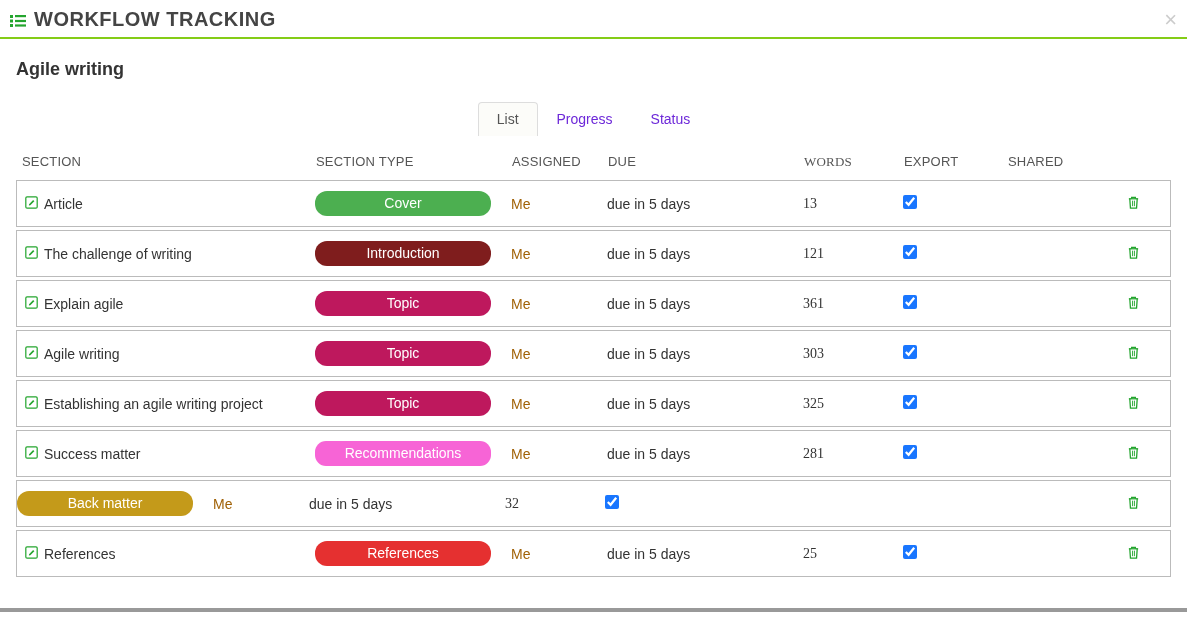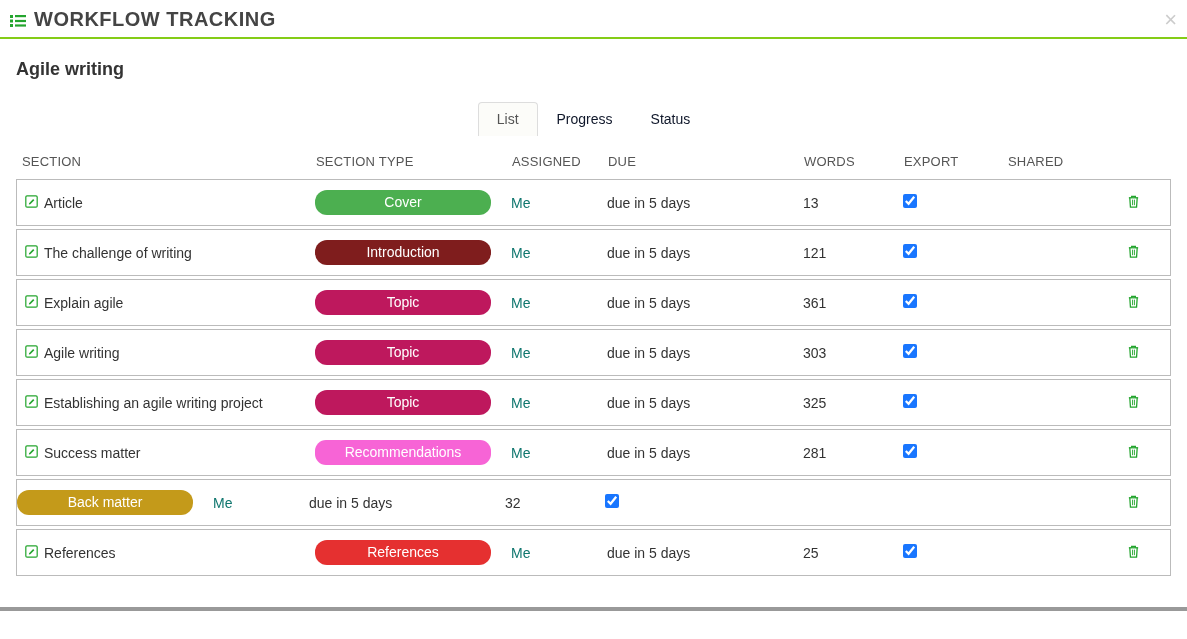--- a/index.html
+++ b/index.html
@@ -51,21 +51,21 @@
   }
   .tabs {
     display: flex;
     justify-content: center;
     margin-bottom: 18px;
   }
   .tab {
     padding: 8px 18px;
     font-size: 14px;
     cursor: pointer;
-    color: #0f172a;
+    color: #6d28d9;
     border: 1px solid transparent;
     background: #fff;
     position: relative;
   }
   .tab.active {
     color: #555;
     border: 1px solid #ddd;
     border-bottom: none;
     border-radius: 4px 4px 0 0;
     background: #fcfcf9;
@@ -74,21 +74,21 @@
     display: flex;
     padding: 0 0 10px 2px;
     font-size: 13px;
     color: #555;
     letter-spacing: 0.2px;
   }
   .col-section { width: 298px; padding-left: 4px; }
   .col-type    { width: 196px; }
   .col-assigned{ width: 96px; }
   .col-due     { width: 196px; }
-  .col-words   { width: 100px; }
+  .col-words   { width: 100px; font-family: Liberation Serif, serif; }
   .col-export  { width: 104px; }
   .col-shared  { width: 60px; }
   .col-delete  { width: 50px; flex: 1; text-align: right; padding-right: 30px; }
 
   .row {
     display: flex;
     align-items: center;
     border: 1px solid #bbb;
     padding: 10px 0;
     margin-bottom: 3px;
@@ -116,21 +116,21 @@
   }
   .badge-cover { background: #4caf50; }
   .badge-intro { background: #7f1d1d; }
   .badge-topic { background: #be185d; }
   .badge-reco  { background: #f764d6; border-radius: 11px; }
   .badge-back  { background: #c49a1a; }
   .badge-ref   { background: #e53030; }
 
   .words { color: #333; }
   .due { color: #333; }
-  .assigned { color: #0f766e; }
+  .assigned { color: #a16207; }
 
   input[type="checkbox"] {
     width: 14px;
     height: 14px;
     accent-color: #1976ff;
     cursor: pointer;
   }
 
   .trash-icon {
     color: #24a52e;

